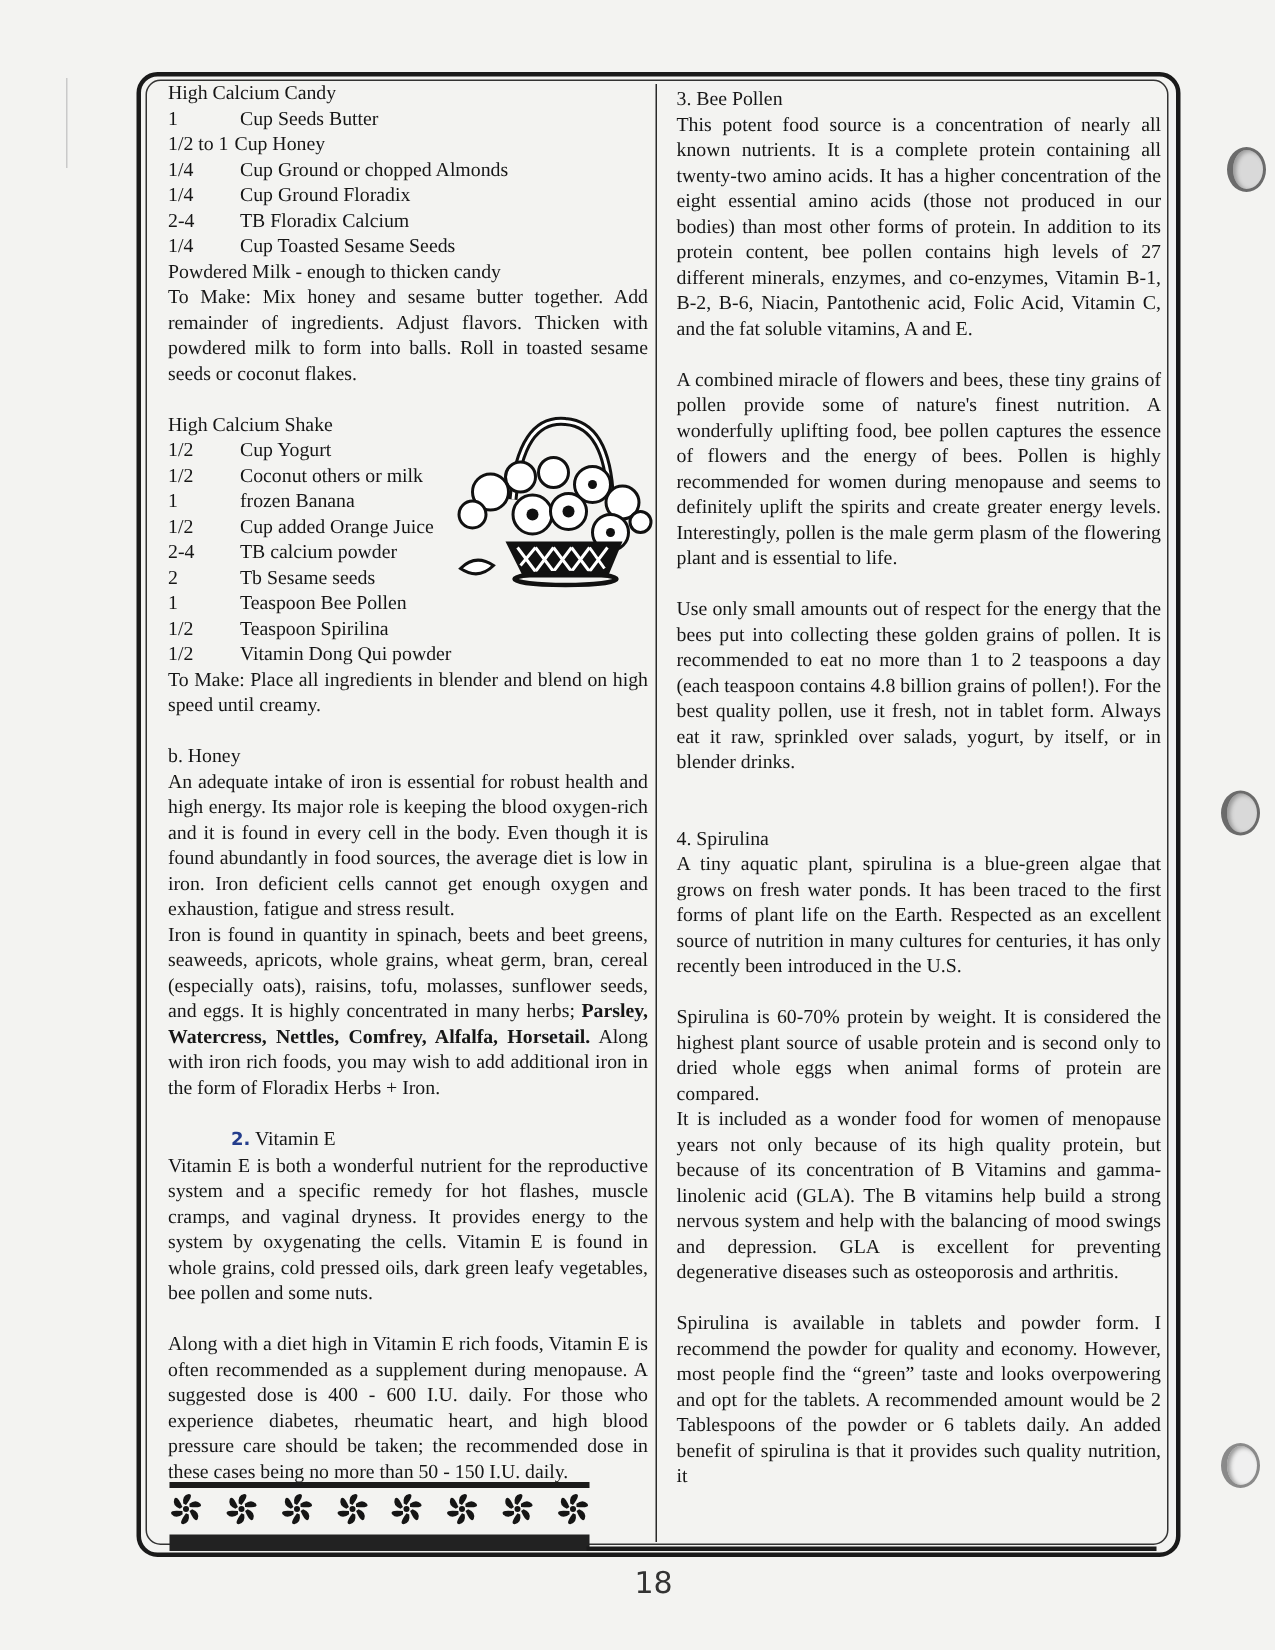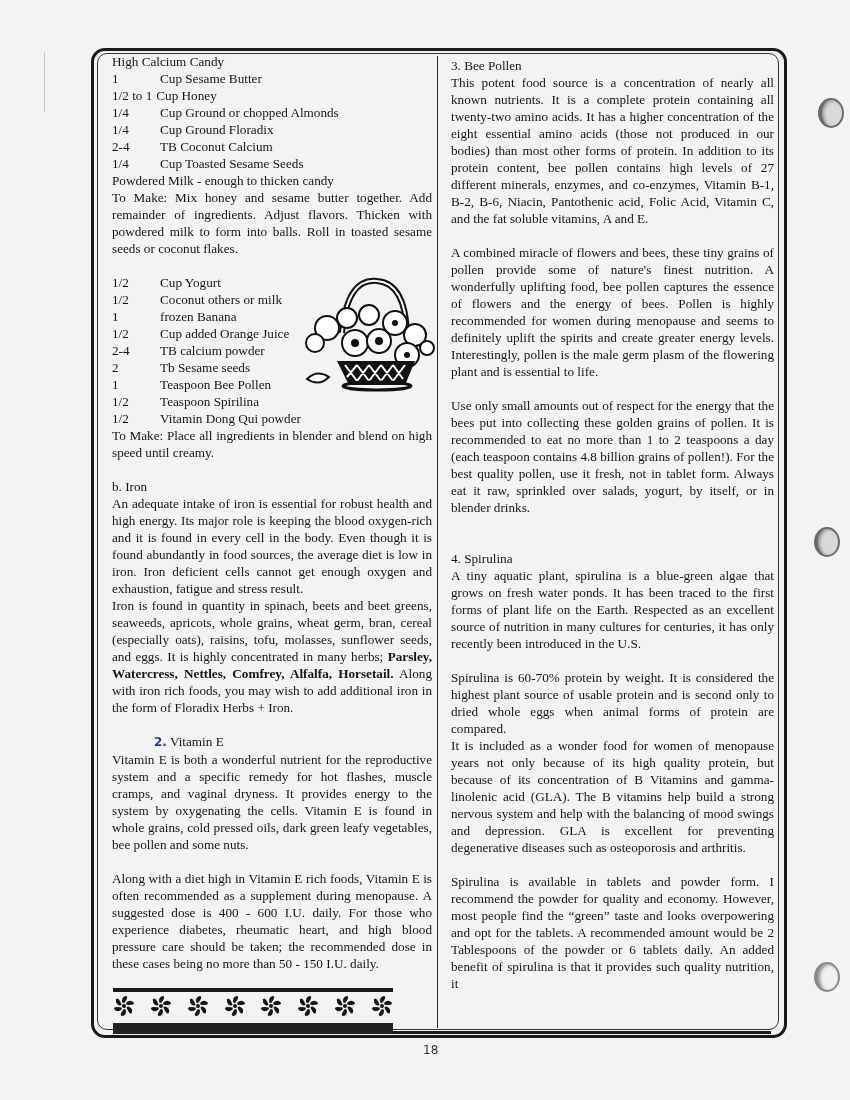--- a/index.html
+++ b/index.html
@@ -43,68 +43,69 @@
 
   .basket { position: absolute; left: 297px; top: 273px; width: 140px; height: 120px; }
 
   
   .deco-top { position: absolute; left: 113px; top: 988px; width: 280px; height: 4px; background: #1a1a1a; }
   .deco-row { position: absolute; left: 113px; top: 995px; width: 280px; height: 26px; display: flex; justify-content: space-between; }
   .deco-row svg { width: 22px; height: 22px; }
   .deco-bottom { position: absolute; left: 113px; top: 1023px; width: 280px; height: 11px; background: #222; }
   .bottom-rule { position: absolute; left: 391px; top: 1031px; width: 380px; height: 3px; background: #1a1a1a; }
 
-  .page-num { position: absolute; left: 423px; top: 1043px; font-family: "DejaVu Sans", sans-serif; font-size: 12px; color: #333; }
+  .page-num { position: absolute; left: 423px; top: 1043px; font-family: "DejaVu Sans", sans-serif; font-size: 20px; color: #333; }
 </style>
 </head>
 <body>
 
 <div class="scan-mark"></div>
 <div class="hole h1"></div>
 <div class="hole h2"></div>
 <div class="hole h3"></div>
 
 <div class="frame"></div>
 <div class="frame-inner"></div>
 <div class="col-divider"></div>
 
 <div class="col left">
   <div>
     <p>High Calcium Candy</p>
     <div id="candy-ings">
         <div class="ing">
           <span class="qty">1</span>
-          <span class="item">Cup Sesame Butter</span>
+          <span class="item">Cup Seeds Butter</span>
         </div>
         <div class="ing wide">
           <span class="qty">1/2 to 1</span>
           <span class="item">Cup Honey</span>
         </div>
         <div class="ing">
           <span class="qty">1/4</span>
           <span class="item">Cup Ground or chopped Almonds</span>
         </div>
         <div class="ing">
           <span class="qty">1/4</span>
           <span class="item">Cup Ground Floradix</span>
         </div>
         <div class="ing">
           <span class="qty">2-4</span>
-          <span class="item">TB Coconut Calcium</span>
+          <span class="item">TB Floradix Calcium</span>
         </div>
         <div class="ing">
           <span class="qty">1/4</span>
           <span class="item">Cup Toasted Sesame Seeds</span>
         </div>
       </div>
     <p>Powdered Milk - enough to thicken candy</p>
     <p>To Make: Mix honey and sesame butter together. Add remainder of ingredients. Adjust flavors. Thicken with powdered milk to form into balls. Roll in toasted sesame seeds or coconut flakes.</p>
   </div>
   <div class="gap"></div>
   <div>
+    <p>High Calcium Shake</p>
     <div id="shake-ings">
         <div class="ing">
           <span class="qty">1/2</span>
           <span class="item">Cup Yogurt</span>
         </div>
         <div class="ing">
           <span class="qty">1/2</span>
           <span class="item">Coconut others or milk</span>
         </div>
         <div class="ing">
@@ -133,21 +134,21 @@
         </div>
         <div class="ing">
           <span class="qty">1/2</span>
           <span class="item">Vitamin Dong Qui powder</span>
         </div>
       </div>
     <p>To Make: Place all ingredients in blender and blend on high speed until creamy.</p>
   </div>
   <div class="gap"></div>
   <div>
-    <p class="sec-head">b. Iron</p>
+    <p class="sec-head">b. Honey</p>
     <p>An adequate intake of iron is essential for robust health and high energy. Its major role is keeping the blood oxygen-rich and it is found in every cell in the body. Even though it is found abundantly in food sources, the average diet is low in iron. Iron deficient cells cannot get enough oxygen and exhaustion, fatigue and stress result.</p>
     <p><span>Iron is found in quantity in spinach, beets and beet greens, seaweeds, apricots, whole grains, wheat germ, bran, cereal (especially oats), raisins, tofu, molasses, sunflower seeds, and eggs. It is highly concentrated in many herbs; </span><b>Parsley, Watercress, Nettles, Comfrey, Alfalfa, Horsetail.</b><span> Along with iron rich foods, you may wish to add additional iron in the form of Floradix Herbs + Iron.</span></p>
   </div>
   <div class="gap"></div>
   <div>
     <p class="sec-head left-indent"><span class="hand-num">2.</span><span>Vitamin E</span></p>
     <p>Vitamin E is both a wonderful nutrient for the reproductive system and a specific remedy for hot flashes, muscle cramps, and vaginal dryness. It provides energy to the system by oxygenating the cells. Vitamin E is found in whole grains, cold pressed oils, dark green leafy vegetables, bee pollen and some nuts.</p>
     <div class="gap"></div>
     <p>Along with a diet high in Vitamin E rich foods, Vitamin E is often recommended as a supplement during menopause. A suggested dose is 400 - 600 I.U. daily. For those who experience diabetes, rheumatic heart, and high blood pressure care should be taken; the recommended dose in these cases being no more than 50 - 150 I.U. daily.</p>
   </div>

